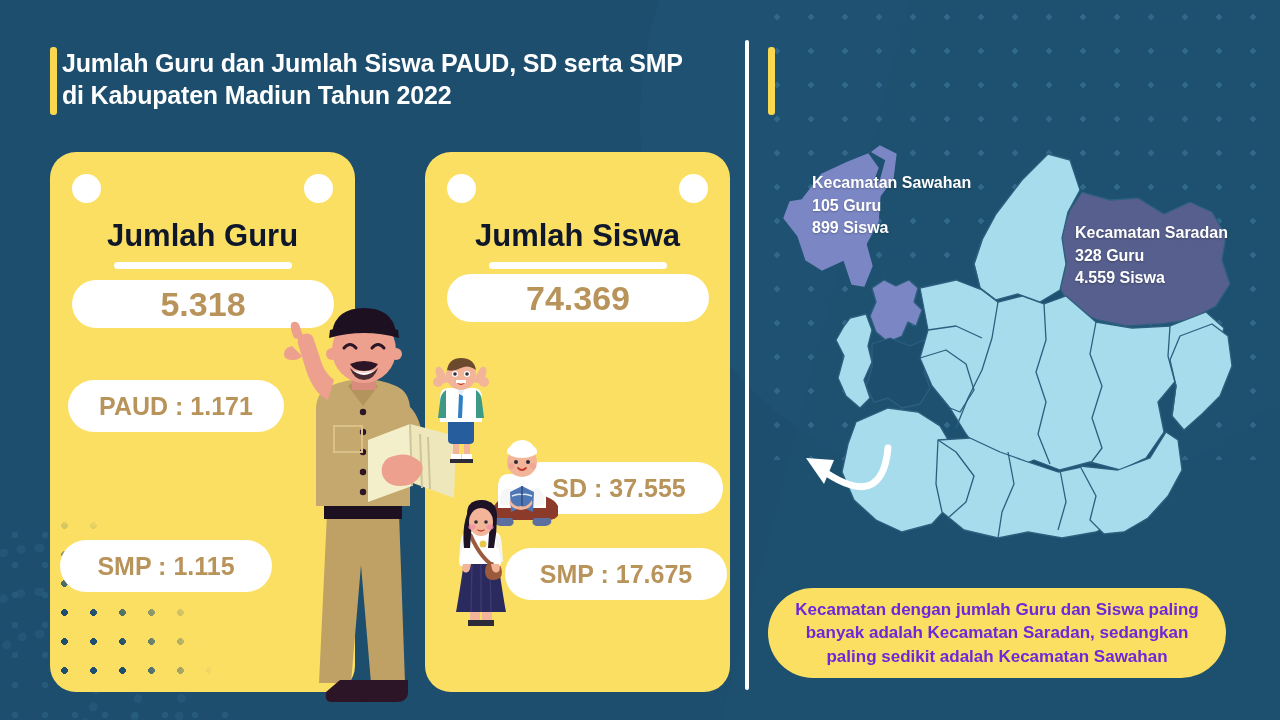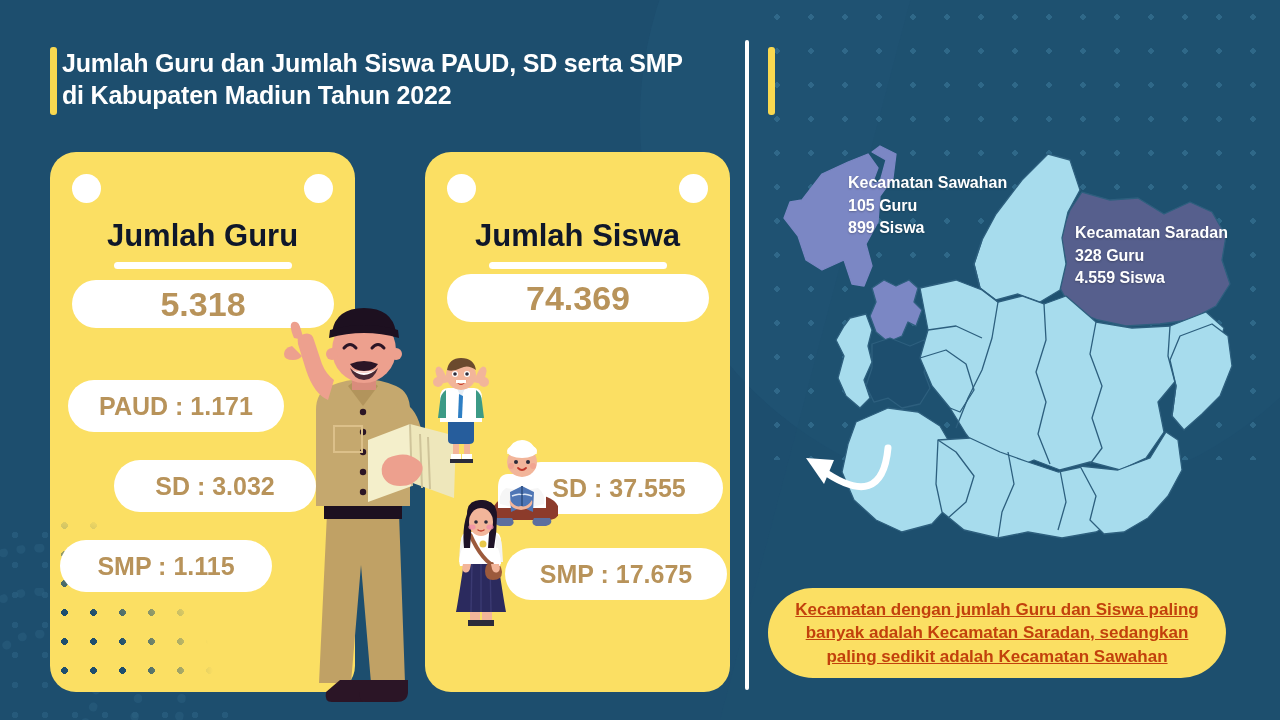--- a/index.html
+++ b/index.html
@@ -114,31 +114,30 @@
   #kid-sd{ left:486px; top:440px; width:72px; height:92px; z-index:7; }
   #kid-smp{ left:450px; top:500px; width:62px; height:130px; z-index:7; }
 
   
   #map-wrap{ position:absolute; left:760px; top:140px; width:500px; height:440px; }
   #map-wrap svg{ width:100%; height:100%; display:block; }
   .map-label{
     position:absolute; color:#ffffff; font-weight:bold; font-size:16px;
     line-height:1.42; text-shadow:0 1px 2px rgba(0,0,0,.25);
   }
-  #label-sawahan{ left:812px; top:172px;margin-left:36px; }
+  #label-sawahan{ left:812px; top:172px; }
   #label-saradan{ left:1075px; top:222px; }
 
   
   #caption{
     position:absolute; left:768px; top:588px; width:458px; height:90px;
     background:#fbdf63; border-radius:45px;
     display:flex; align-items:center; justify-content:center; text-align:center;
-    color:#c2410c; font-weight:bold; font-size:17px; line-height:1.37;
+    color:#6d28d9; font-weight:bold; font-size:17px; line-height:1.37;
     padding:0 16px;
-    text-decoration:underline;
   }
 </style>
 </head>
 <body>
 
 <div class="bg-arc"></div>
 <div class="bg-soft-wedge"></div>
 <div class="bg-dots-right"></div>
 <div class="bg-rings">
   <i></i>
@@ -155,21 +154,20 @@
 </div>
 
 <div class="card" id="card-guru">
   <div class="card-dots"></div>
   <div class="punch l"></div>
   <div class="punch r"></div>
   <div class="card-head">Jumlah Guru</div>
   <div class="card-rule"></div>
   <div class="pill big">5.318</div>
   <div class="pill sub p0">PAUD : 1.171</div>
-  <div class="pill sub p1">SD : 3.032</div>
   <div class="pill sub p2">SMP : 1.115</div>
 </div>
 
 <div class="card" id="card-siswa">
   <div class="punch l"></div>
   <div class="punch r"></div>
   <div class="card-head">Jumlah Siswa</div>
   <div class="card-rule"></div>
   <div class="pill big">74.369</div>
   <div class="pill sub p1">SD : 37.555</div>

